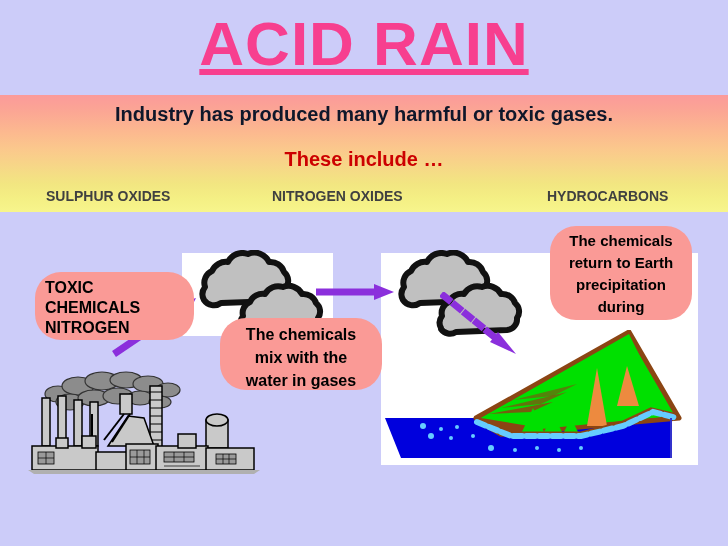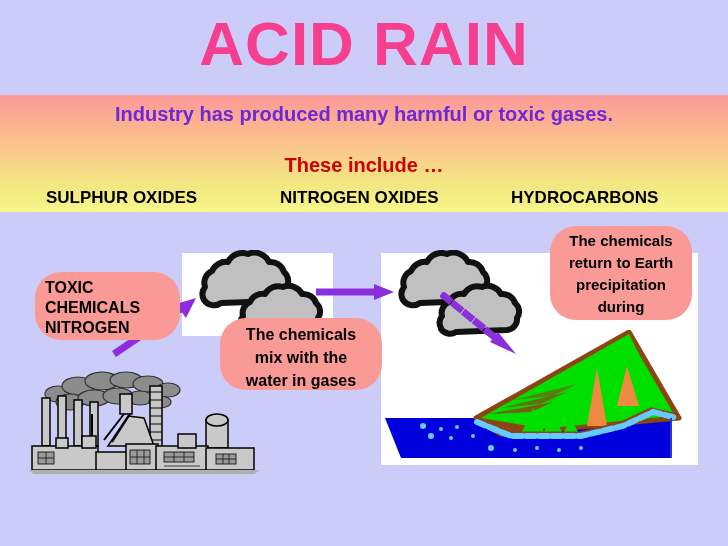--- a/index.html
+++ b/index.html
@@ -40,74 +40,75 @@
     left: 0;
     top: 2px;
     width: 728px;
     text-align: center;
     font-size: 62px;
     line-height: 84px;
     font-weight: bold;
     color: #f73f8f;
     letter-spacing: 1px;
     font-family: "Liberation Sans", sans-serif;
+    text-decoration: underline;
   }
 
   
   #subtitle-1 {
     position: absolute;
     left: 0;
     top: 103px;
     width: 728px;
     text-align: center;
     font-size: 20px;
     font-weight: bold;
-    color: #6d28d9;
+    color: #0f172a;
   }
   #subtitle-2 {
     position: absolute;
     left: 0;
-    top: 154px;
+    top: 148px;
     width: 728px;
     text-align: center;
     font-size: 20px;
     font-weight: bold;
     color: #cc0000;
   }
   .gas-label {
     position: absolute;
     top: 188px;
-    font-size: 17px;
-    font-weight: bold;
-    color: #000000;
+    font-size: 14px;
+    font-weight: bold;
+    color: #404040;
     white-space: nowrap;
   }
   #gas-0 { left: 46px; }
-  #gas-1 { left: 272px; margin-left: 8px; }
-  #gas-2 { left: 511px; text-align: right; }
+  #gas-1 { left: 272px; }
+  #gas-2 { left: 547px; text-align: right; }
 
   
   .white-panel {
     position: absolute;
     background: #ffffff;
   }
   #panel-left  { left: 182px; top: 253px; width: 151px; height: 83px; }
   #panel-right { left: 381px; top: 253px; width: 317px; height: 212px; }
 
   
   .callout {
     position: absolute;
     background: #fa9a96;
     color: #000000;
     font-weight: bold;
     box-sizing: border-box;
     border-radius: 26px;
   }
   #callout-toxic {
-    left: 35px; top: 272px; width: 145px; height: 68px;
+    left: 35px; top: 272px; width: 159px; height: 68px;
     padding: 6px 0 0 10px;
     font-size: 16px;
     line-height: 20px;
     text-align: left;
   }
   #callout-mix {
     left: 220px; top: 318px; width: 162px; height: 72px;
     padding: 5px 4px 0 4px;
     font-size: 16px;
     line-height: 23px;

